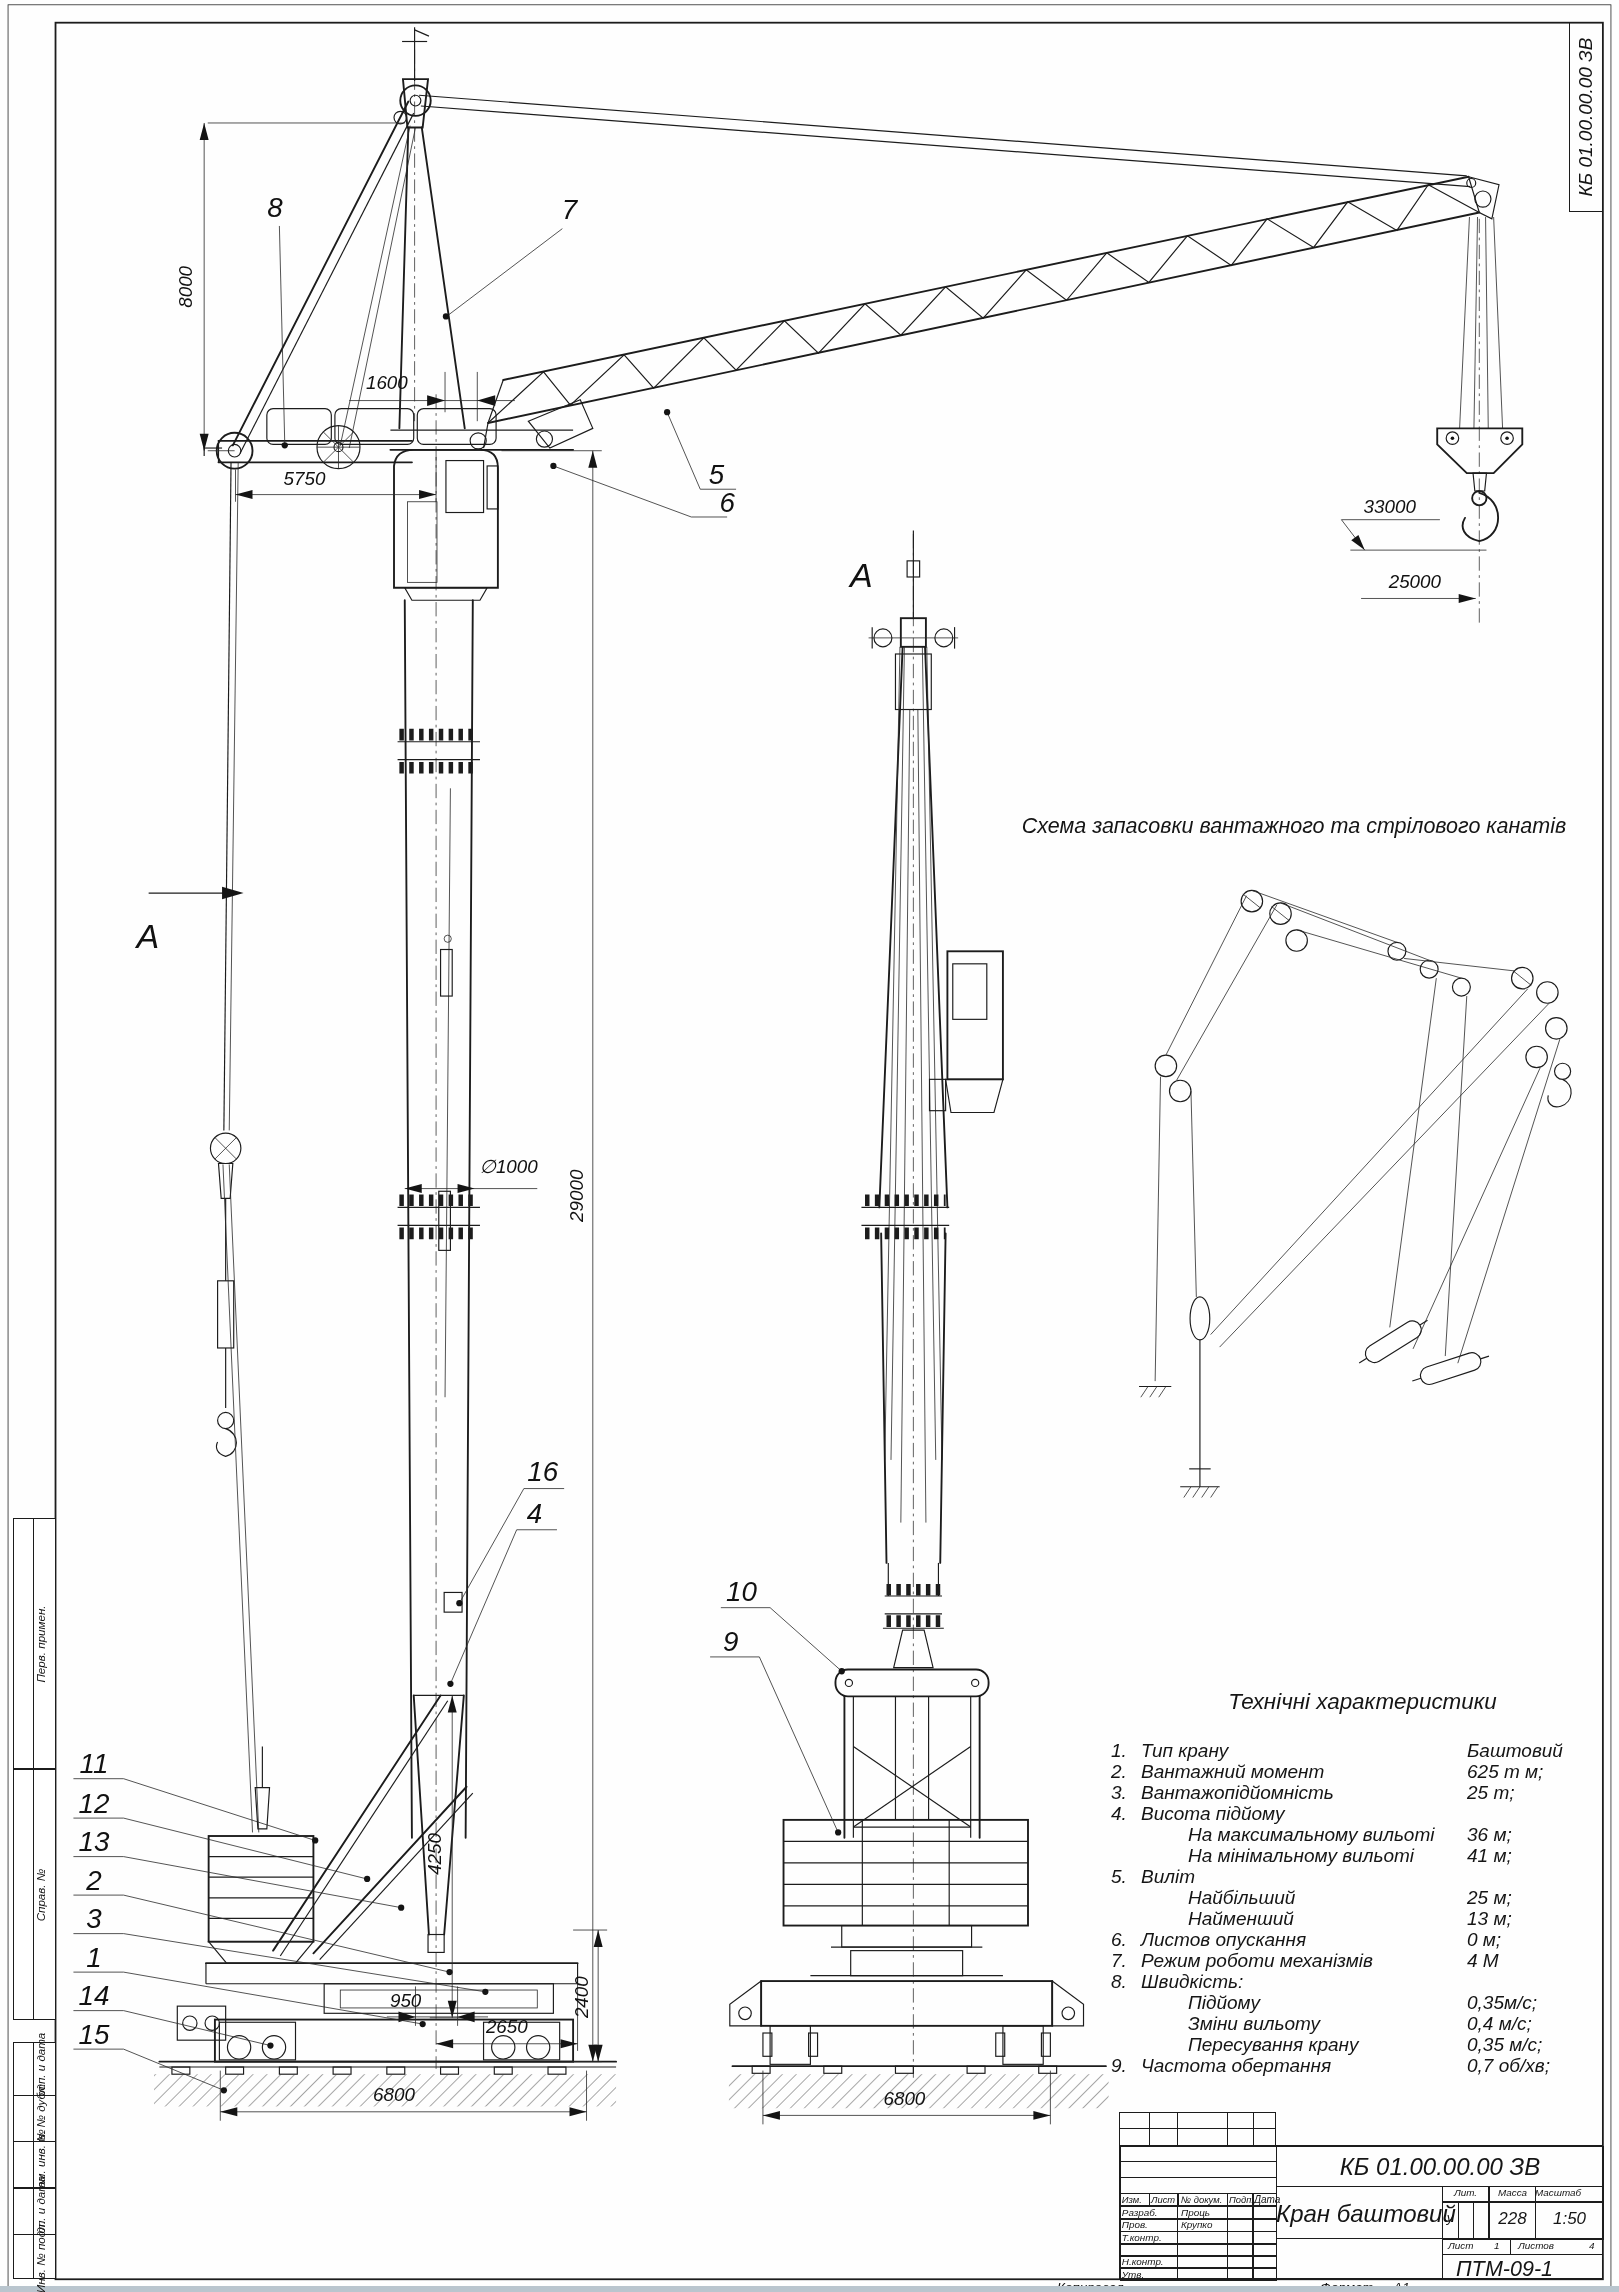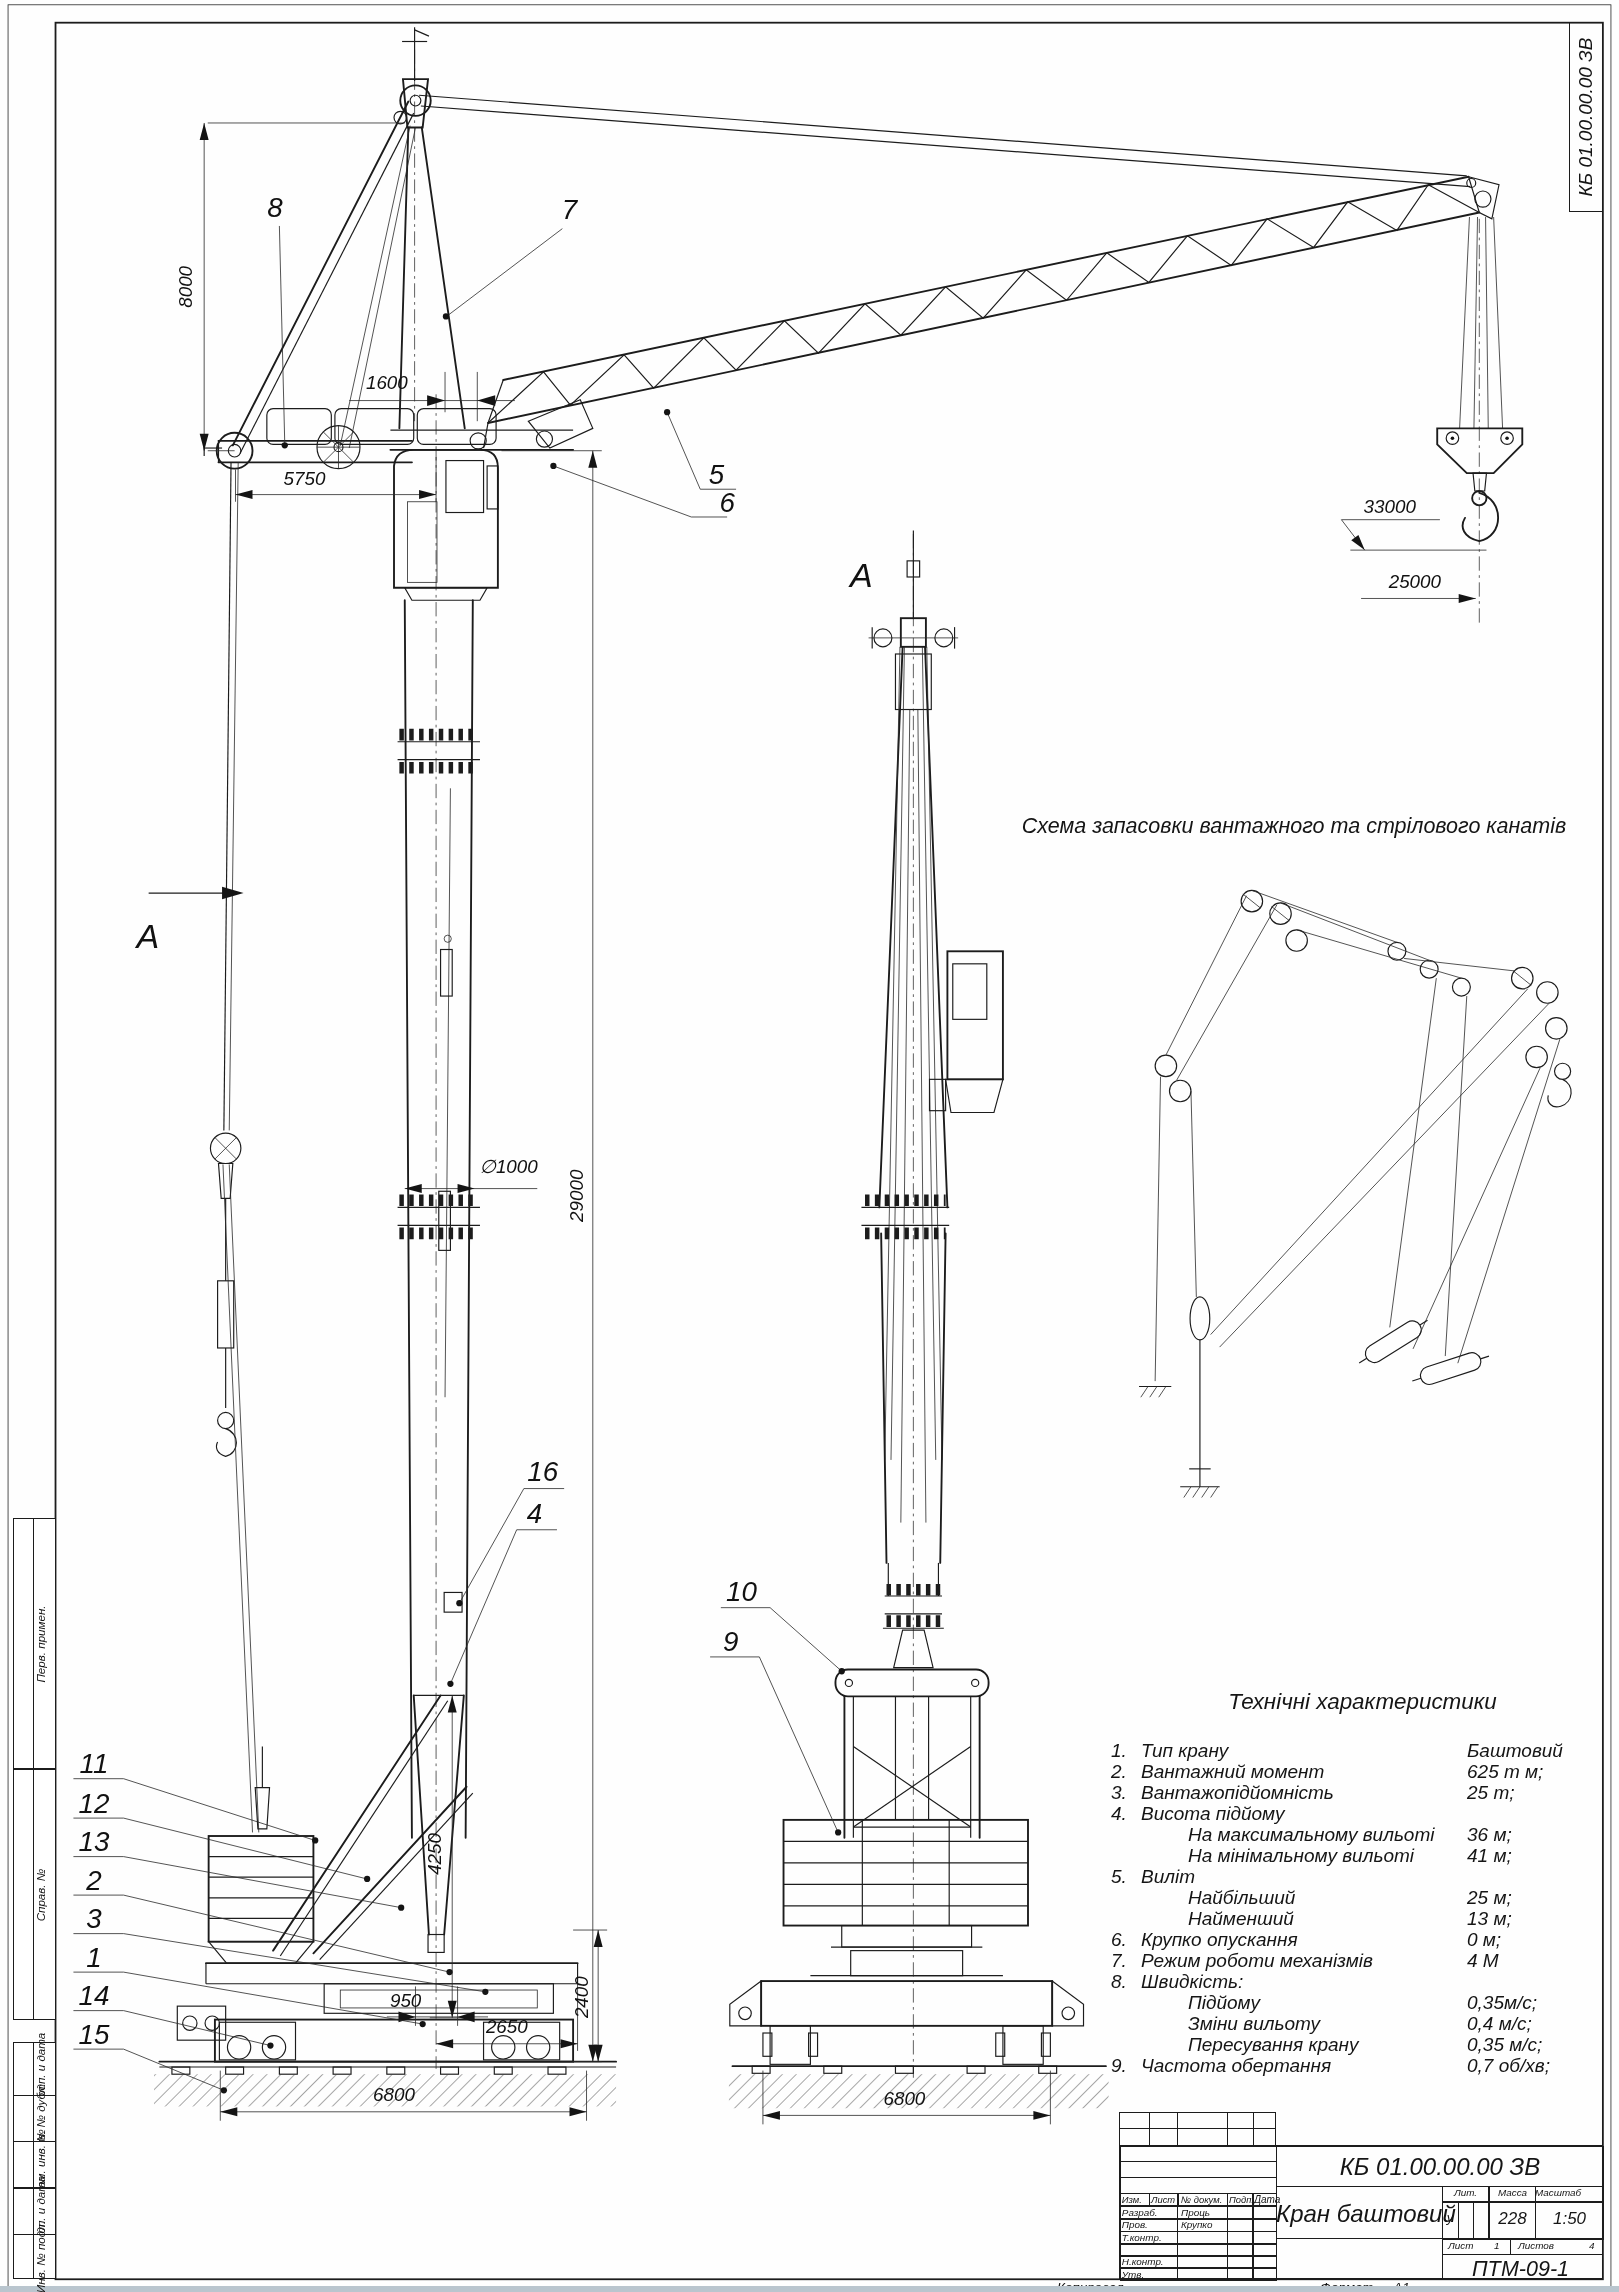--- a/index.html
+++ b/index.html
@@ -534,21 +534,21 @@
   <div class="st">Технічні характеристики</div>
   <div class="srow"><span class="sn">1.</span><span class="sl">Тип крану</span><span class="sv">Баштовий</span></div>
   <div class="srow"><span class="sn">2.</span><span class="sl">Вантажний момент</span><span class="sv">625 т м;</span></div>
   <div class="srow"><span class="sn">3.</span><span class="sl">Вантажопідйомність</span><span class="sv">25 т;</span></div>
   <div class="srow"><span class="sn">4.</span><span class="sl">Висота підйому</span><span class="sv"></span></div>
   <div class="srow ind"><span class="sn"></span><span class="sl">На максимальному вильоті</span><span class="sv">36 м;</span></div>
   <div class="srow ind"><span class="sn"></span><span class="sl">На мінімальному вильоті</span><span class="sv">41 м;</span></div>
   <div class="srow"><span class="sn">5.</span><span class="sl">Виліт</span><span class="sv"></span></div>
   <div class="srow ind"><span class="sn"></span><span class="sl">Найбільший</span><span class="sv">25 м;</span></div>
   <div class="srow ind"><span class="sn"></span><span class="sl">Найменший</span><span class="sv">13 м;</span></div>
-  <div class="srow"><span class="sn">6.</span><span class="sl">Крупко опускання</span><span class="sv">0 м;</span></div>
+  <div class="srow"><span class="sn">6.</span><span class="sl">Листов опускання</span><span class="sv">0 м;</span></div>
   <div class="srow"><span class="sn">7.</span><span class="sl">Режим роботи механізмів</span><span class="sv">4 М</span></div>
   <div class="srow"><span class="sn">8.</span><span class="sl">Швидкість:</span><span class="sv"></span></div>
   <div class="srow ind"><span class="sn"></span><span class="sl">Підйому</span><span class="sv">0,35м/с;</span></div>
   <div class="srow ind"><span class="sn"></span><span class="sl">Зміни вильоту</span><span class="sv">0,4 м/с;</span></div>
   <div class="srow ind"><span class="sn"></span><span class="sl">Пересування крану</span><span class="sv">0,35 м/с;</span></div>
   <div class="srow"><span class="sn">9.</span><span class="sl">Частота обертання</span><span class="sv">0,7 об/хв;</span></div>
 </div>
 
 <div class="ov" id="revstrip">
   <div style="position:absolute;left:0;top:15px;width:100%;border-top:0.9px solid #1c1c1c;"></div>
@@ -630,21 +630,21 @@
   <span class="tb-txt" style="left:415px;top:63px;width:69px;text-align:center;font-size:17px;">1:50</span>
 
   <div class="cell" style="left:322px;top:92px;width:69px;height:17px;"></div>
   <div class="cell" style="left:390px;top:92px;width:93px;height:17px;"></div>
   <span class="tb-txt" style="left:328px;top:94px;font-size:9.9px;">Лист</span>
   <span class="tb-txt" style="left:374px;top:94px;font-size:9.9px;">1</span>
   <span class="tb-txt" style="left:398px;top:94px;font-size:9.9px;">Листов</span>
   <span class="tb-txt" style="left:469px;top:94px;font-size:9.9px;">4</span>
 
   <div class="cell" style="left:322px;top:108px;width:161px;height:26px;border-width:1.8px;"></div>
-  <div class="tb-txt" style="left:320px;top:111px;width:161px;text-align:center;font-size:21.5px;">ПТМ-09-1</div>
+  <div class="tb-txt" style="left:304px;top:111px;width:161px;text-align:center;font-size:21.5px;">ПТМ-09-1</div>
 </div>
 
 <div class="ov" id="below-frame">
   <span>Копировал</span>
   <span class="fmt">Формат</span>
   <span class="fmtv">А1</span>
 </div>
 <div id="bottom-strip"></div>
 
 <div class="ov" id="corner-stamp">

